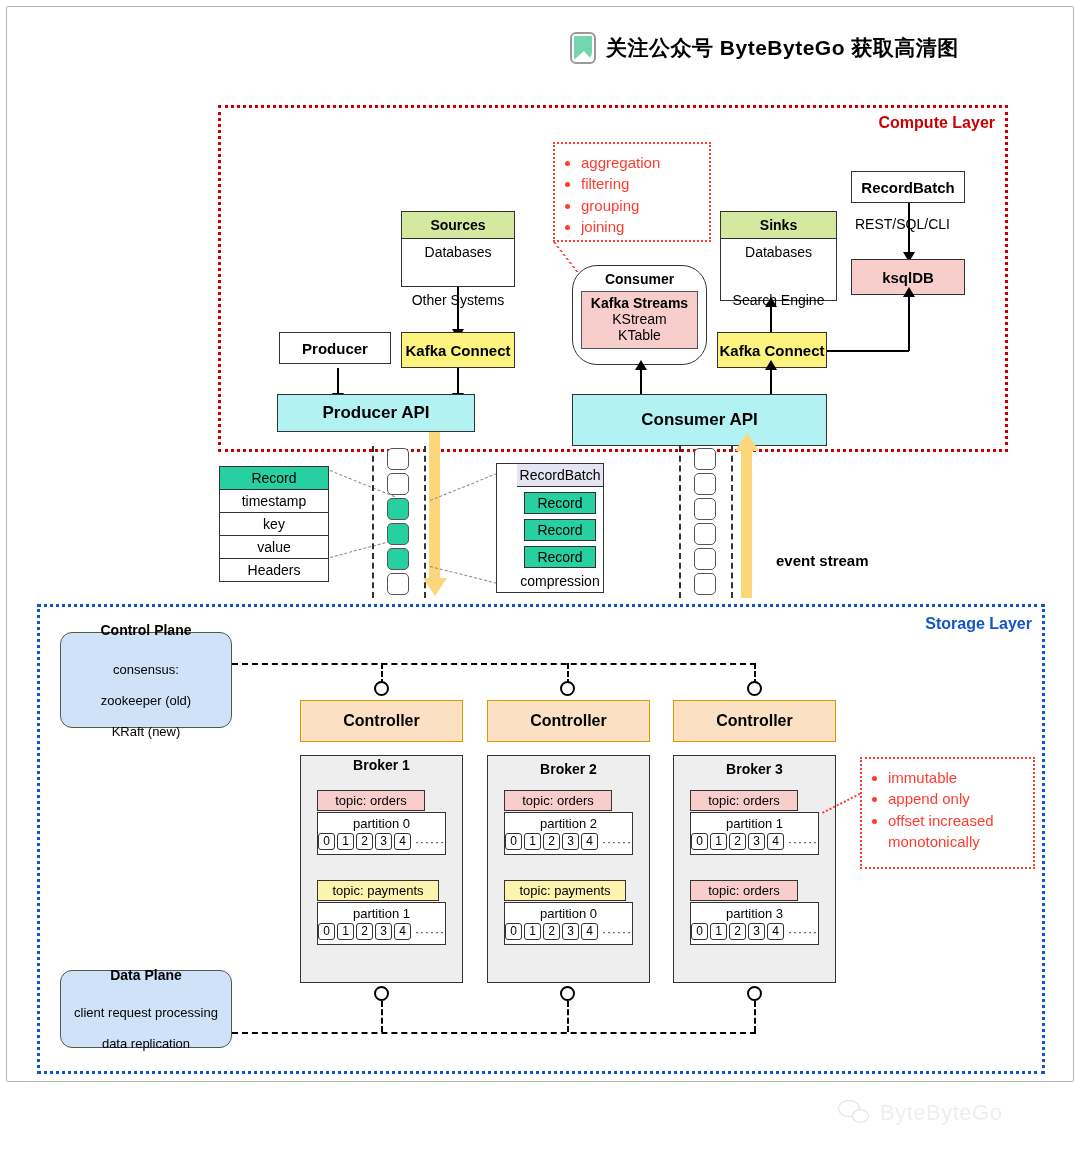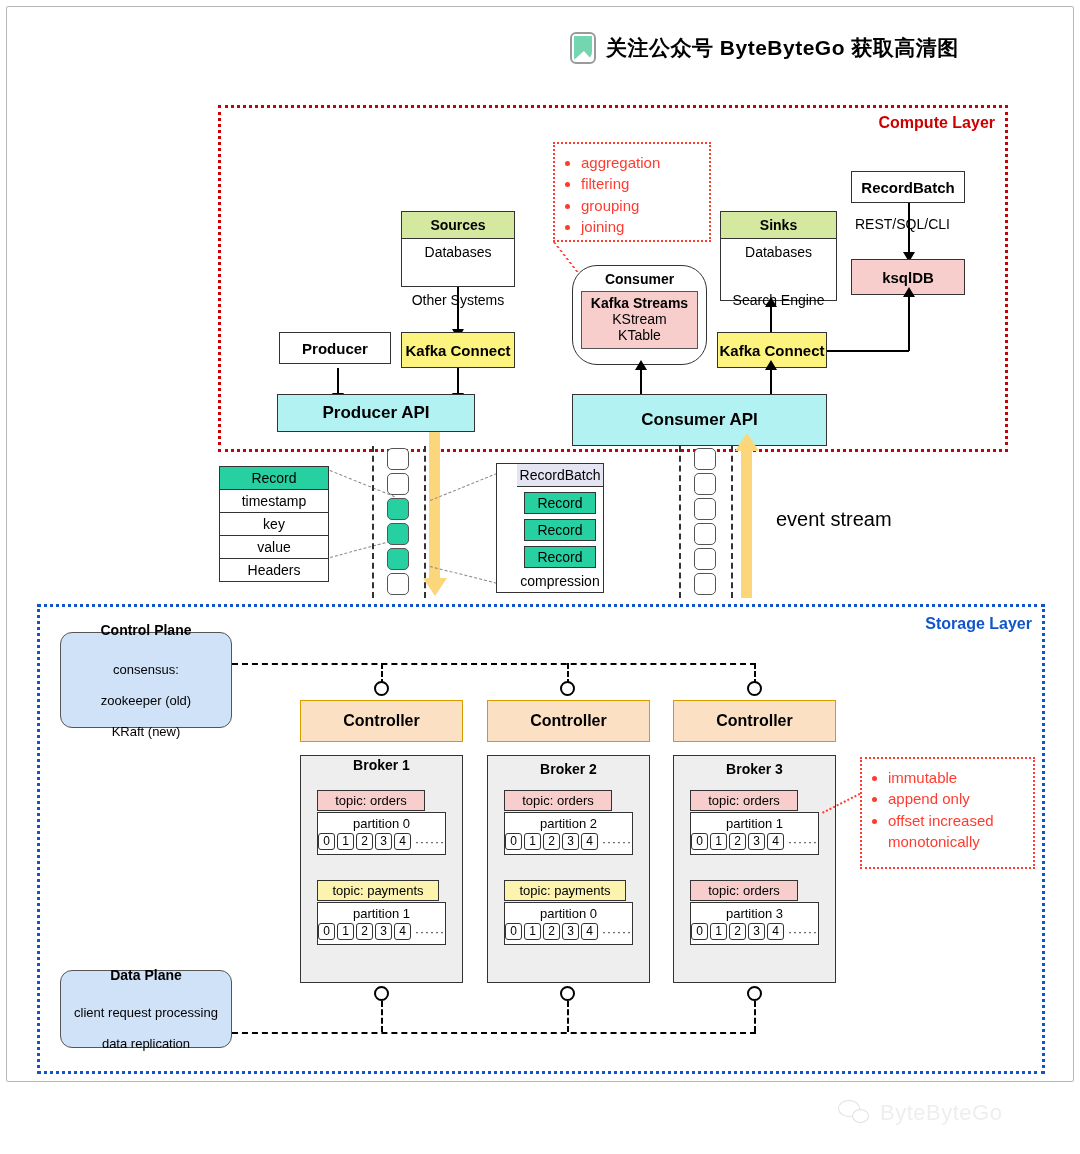--- a/index.html
+++ b/index.html
@@ -182,21 +182,21 @@
   }
   .offsets .dots { font-size:12px; letter-spacing:1px; margin-left:2px; }
 
   .circ {
     position:absolute; width:15px; height:15px; border:2px solid #000;
     border-radius:50%; background:#fff;
   }
   .dash-h { position:absolute; border-top:2.5px dashed #000; }
   .dash-v { position:absolute; border-left:2.5px dashed #000; }
 
-  .note-text { position:absolute; font-size:20px; font-weight:normal; }
+  .note-text { position:absolute; font-size:15px; font-weight:bold;margin-top:44px; }
   .small-label { position:absolute; font-size:14px; }
 
   
   .footer-wm {
     position:absolute; left:838px; top:1092px; width:230px; height:42px;
     display:flex; align-items:center; gap:8px; opacity:.30;
   }
   .wm-chat { position:relative; width:34px; height:26px; flex:0 0 auto; }
   .wm-chat .b1, .wm-chat .b2 {
     position:absolute; border:1.6px solid #9b9b9b; border-radius:50%;

